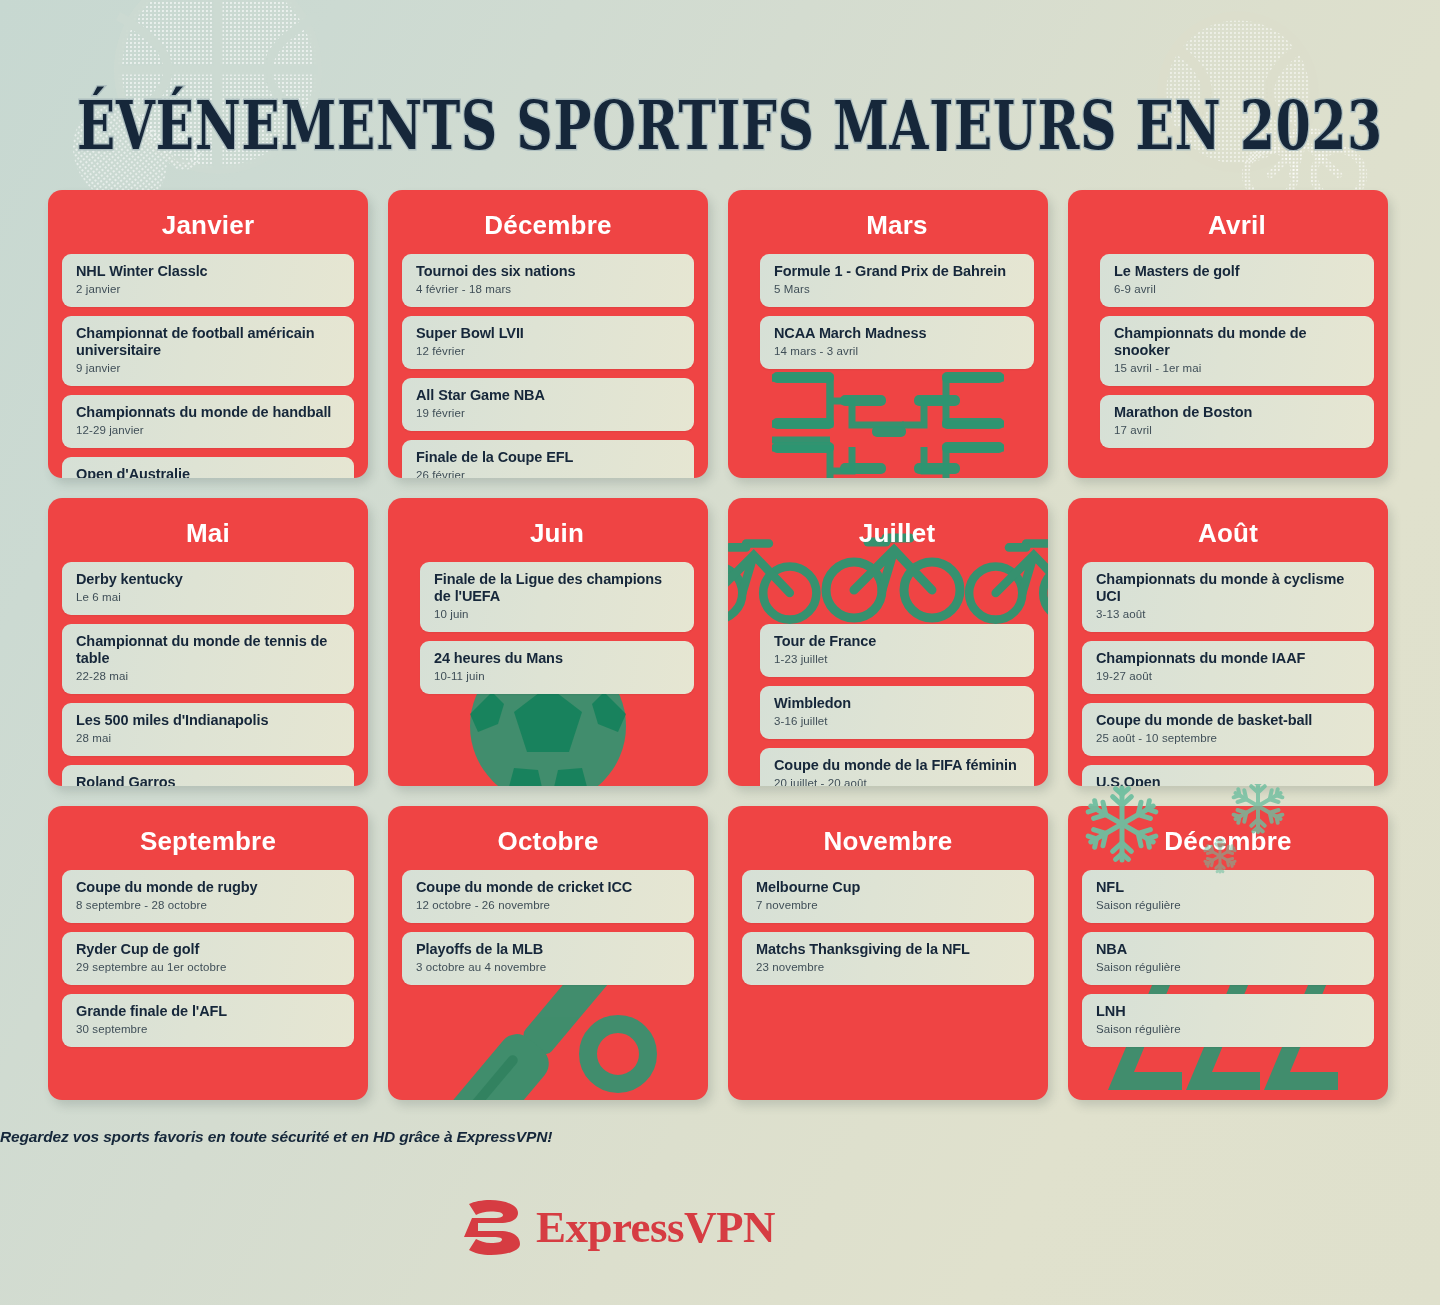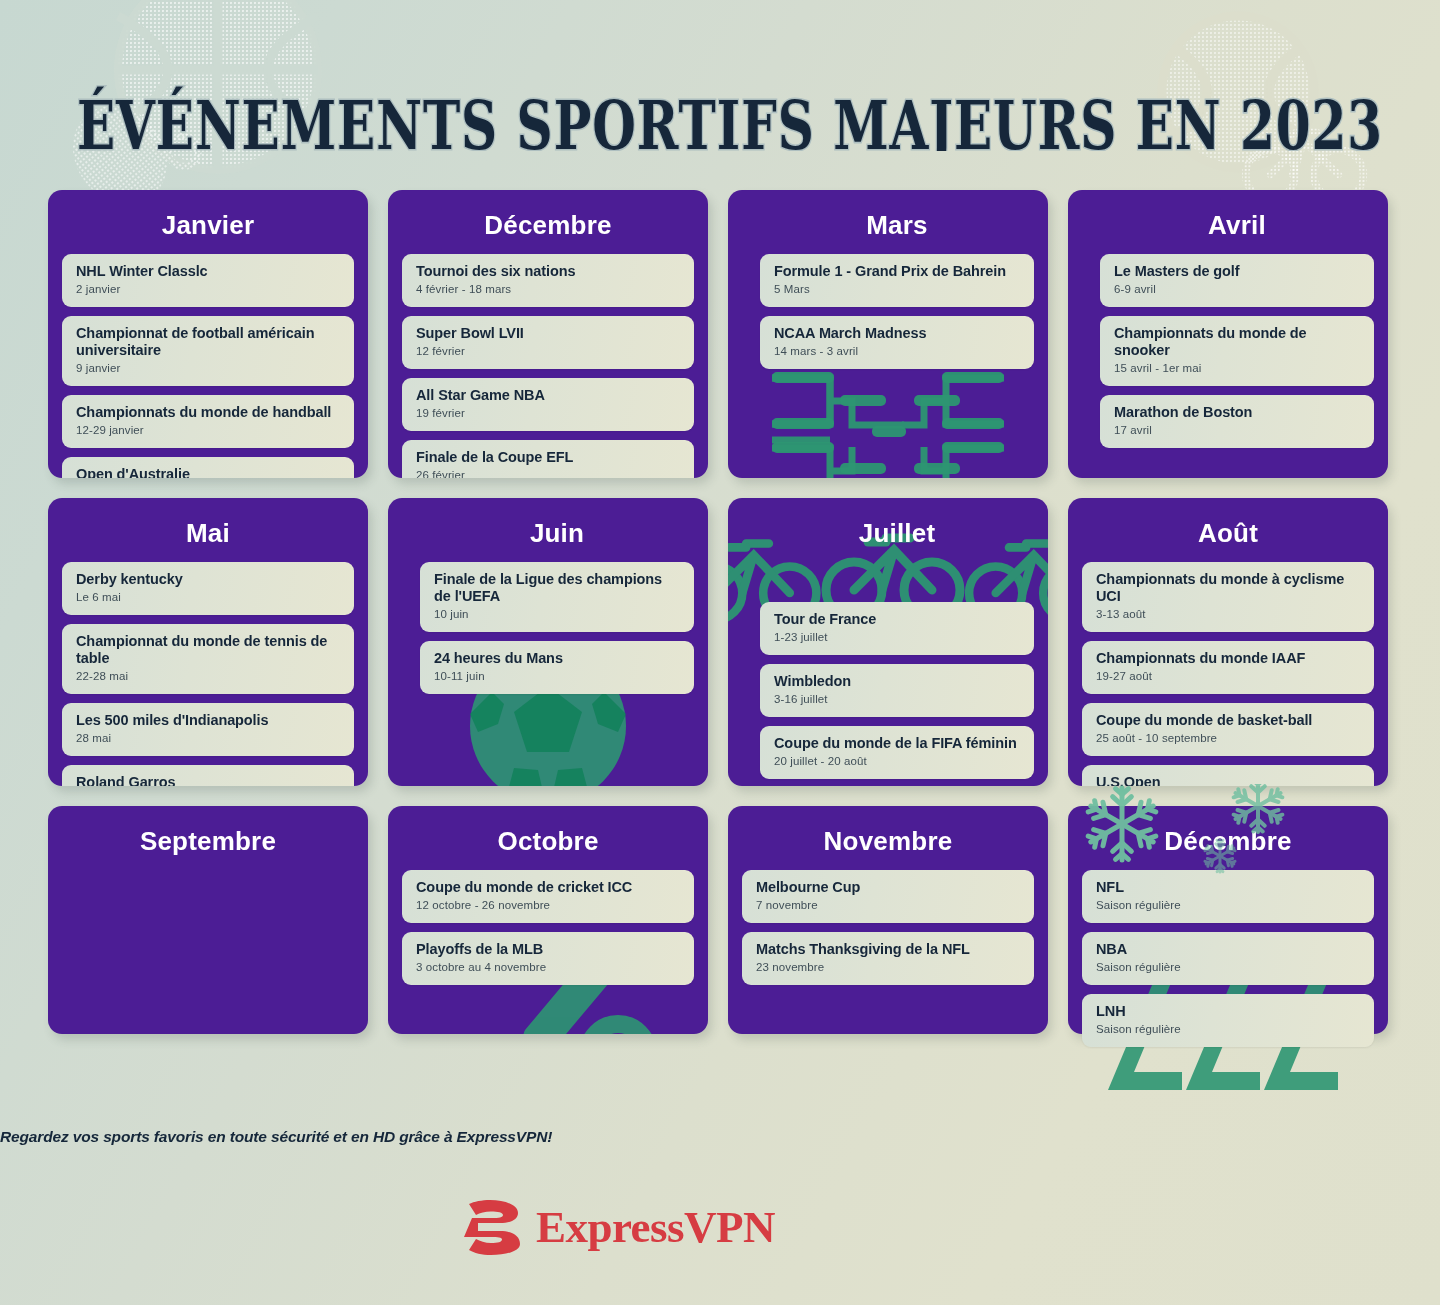--- a/index.html
+++ b/index.html
@@ -61,31 +61,31 @@
     z-index: 3;
     display: grid;
     grid-template-columns: repeat(4, 320px);
     grid-auto-rows: auto;
     column-gap: 20px;
     row-gap: 20px;
   }
 
   .month-card {
     position: relative;
-    background: #4c1d95;
+    background: #ef4444;
     border-radius: 14px;
     padding: 14px 14px 16px 14px;
     box-shadow: 4px 6px 10px rgba(60, 80, 70, 0.18);
     overflow: hidden;
     display: flex;
     flex-direction: column;
   }
   .month-card.h-tall   { height: 288px; }
   .month-card.h-short  { height: 288px; padding-left: 32px; }
-  .month-card.h-last   { height: 228px; }
+  .month-card.h-last   { height: 294px; }
 
   .card-deco {
     position: absolute;
     inset: 0;
     z-index: 0;
     pointer-events: none;
   }
 
   .month-title {
     position: relative;
@@ -99,21 +99,21 @@
     padding: 8px 0 16px 0;
   }
 
   .events {
     position: relative;
     z-index: 2;
     display: flex;
     flex-direction: column;
     gap: 9px;
   }
-  .events.pushed { margin-top: 40px; }
+  .events.pushed { margin-top: 62px; }
 
   .event-pill {
     border-radius: 9px;
     padding: 9px 12px 10px 14px;
     background: linear-gradient(100deg, #d6e0d6 0%, #dee3d4 45%, #e6e6d2 100%);
     box-shadow: 0 1px 2px rgba(0,0,0,0.06);
   }
   .event-name {
     color: #16273a;
     font-size: 14.5px;
@@ -427,20 +427,34 @@
           <div class="event-name">Coupe du monde de basket-ball</div>
           <div class="event-date">25 août - 10 septembre</div>
         </div>
         <div class="event-pill">
           <div class="event-name">U.S.Open</div>
         </div>
       </div>
     </div>
     <div class="month-card h-last">
       <div class="month-title">Septembre</div>
+      <div class="events">
+        <div class="event-pill">
+          <div class="event-name">Coupe du monde de rugby</div>
+          <div class="event-date">8 septembre - 28 octobre</div>
+        </div>
+        <div class="event-pill">
+          <div class="event-name">Ryder Cup de golf</div>
+          <div class="event-date">29 septembre au 1er octobre</div>
+        </div>
+        <div class="event-pill">
+          <div class="event-name">Grande finale de l'AFL</div>
+          <div class="event-date">30 septembre</div>
+        </div>
+      </div>
     </div>
     <div class="month-card h-last">
       <svg class="card-deco" width="320" height="300" viewBox="0 0 320 300" aria-hidden="true">
         <g transform="translate(150,235) rotate(40)" fill="#2d9672" opacity="0.9">
           <rect x="-17" y="-120" width="34" height="128" rx="9"></rect>
           <rect x="-27" y="4" width="54" height="118" rx="18"></rect>
           <rect x="-12" y="26" width="10" height="74" rx="5" fill="#108159" opacity="0.55"></rect>
         </g>
         <circle cx="230" cy="248" r="30" fill="none" stroke="#2d9672" stroke-width="18" opacity="0.9"></circle>
       </svg>

